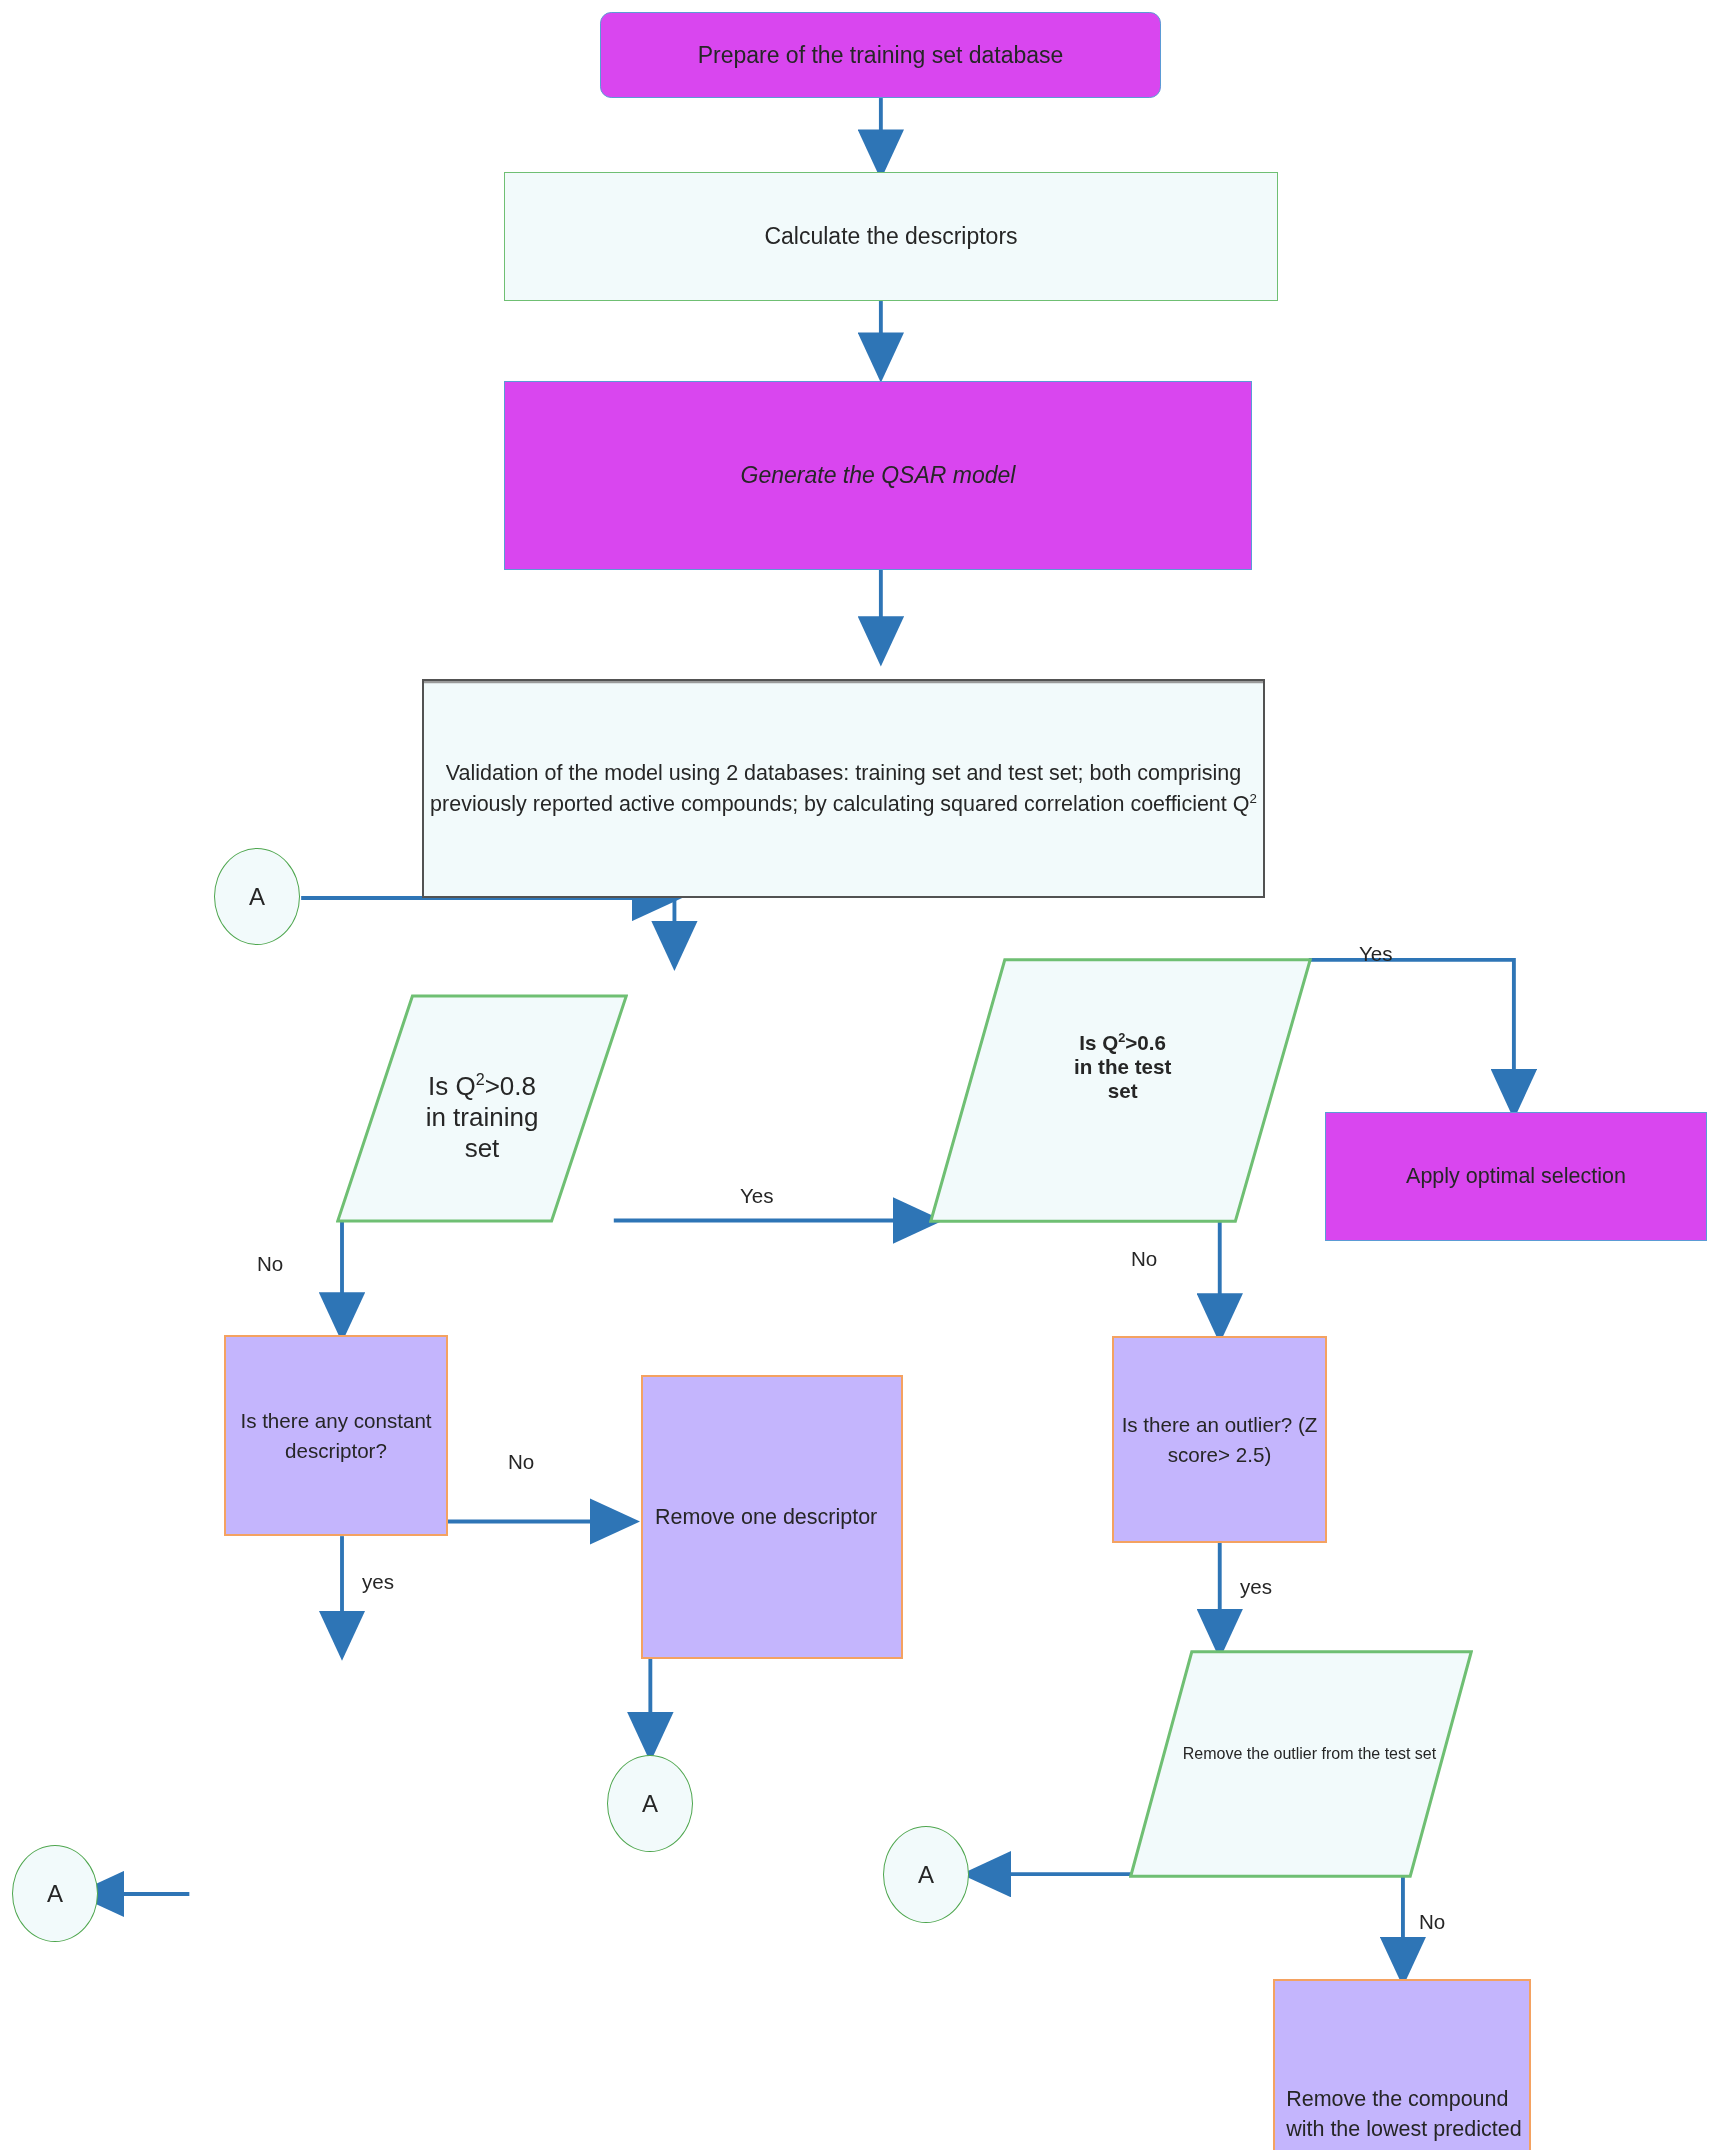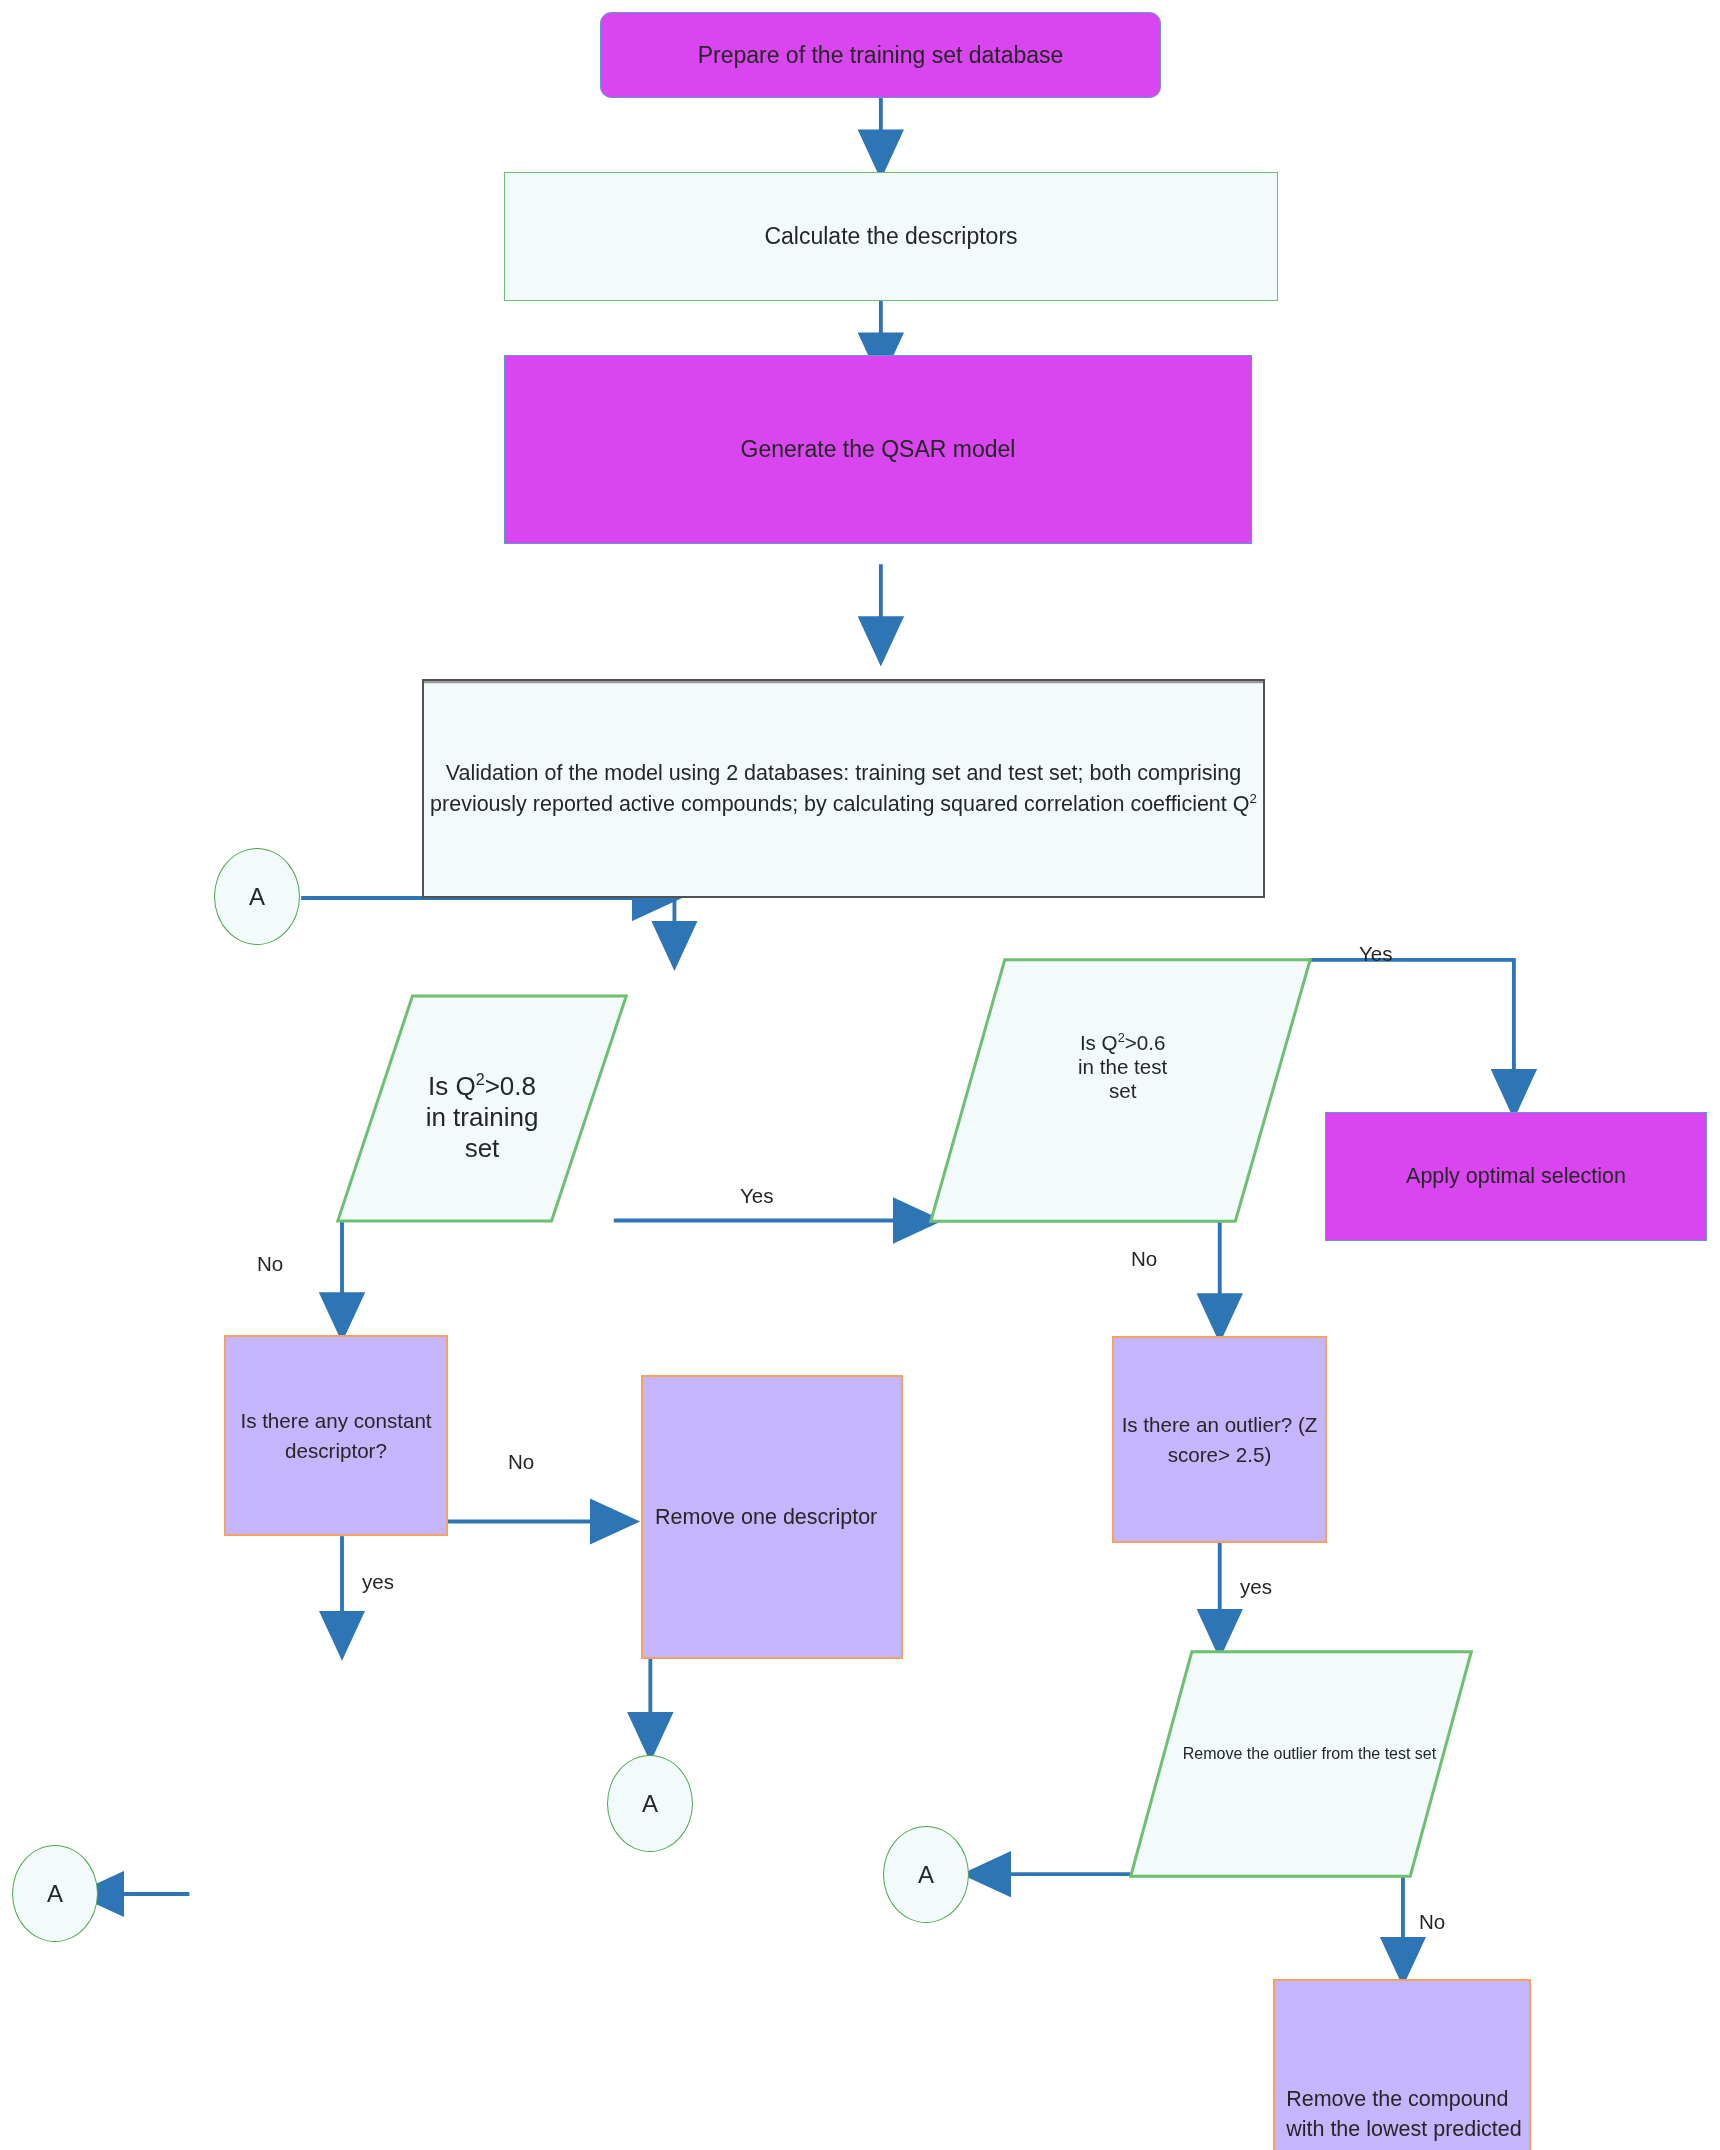--- a/index.html
+++ b/index.html
@@ -128,42 +128,42 @@
   </svg>
 
   <div class="node rect-blue rounded" style="left:600px; top:12px; width:561px; height:86px; font-size:23px;">
     <span class="txt">Prepare of the training set database</span>
   </div>
 
   <div class="node rect-green" style="left:504px; top:172px; width:774px; height:129px; font-size:23px;">
     <span class="txt">Calculate the descriptors</span>
   </div>
 
-  <div class="node rect-blue" style="left:504px; top:355px; width:748px; height:189px; font-size:23px;">
+  <div class="node rect-blue" style="left:504px; top:381px; width:748px; height:189px; font-size:23px;font-style:italic;">
     <span class="txt">Generate the QSAR model</span>
   </div>
 
   <div class="node rect-dark" style="left:422px; top:659px; width:843px; height:219px; font-size:21.5px;">
     <span class="txt">
       <span>Validation of the model using 2 databases: training set and test set; both comprising previously reported active compounds; by calculating squared correlation coefficient Q</span><sup>2</sup>
     </span>
   </div>
 
   <div class="para" style="left:336px; top:994px; width:292px; height:229px;">
     <svg width="292" height="229" viewBox="0 0 680 532">
       <polygon points="178,4 676,4 502,528 4,528" fill="#f2fafb" stroke="#6fbf73" stroke-width="7"></polygon>
     </svg>
     <span class="txt" style="font-size:26px;color:#262626;padding-top:18px;">
       <span>Is Q</span><sup>2</sup><span>&gt;0.8</span><br>
       <span>in training</span><br>
       <span>set</span>
     </span>
   </div>
 
-  <div class="para" style="left:929px; top:958px; width:383px; height:265px;">
+  <div class="para" style="left:929px; top:958px; width:383px; height:265px;font-weight:bold;">
     <svg width="383" height="265" viewBox="0 0 890 616">
       <polygon points="176,4 886,4 712,612 4,612" fill="#f2fafb" stroke="#6fbf73" stroke-width="7"></polygon>
     </svg>
     <span class="txt" style="font-size:20.6px;color:#262626;padding-bottom:47px;padding-left:4.3px;">
       <span>Is Q</span><sup>2</sup><span>&gt;0.6</span><br>
       <span>in the test</span><br>
       <span>set</span>
     </span>
   </div>
 

